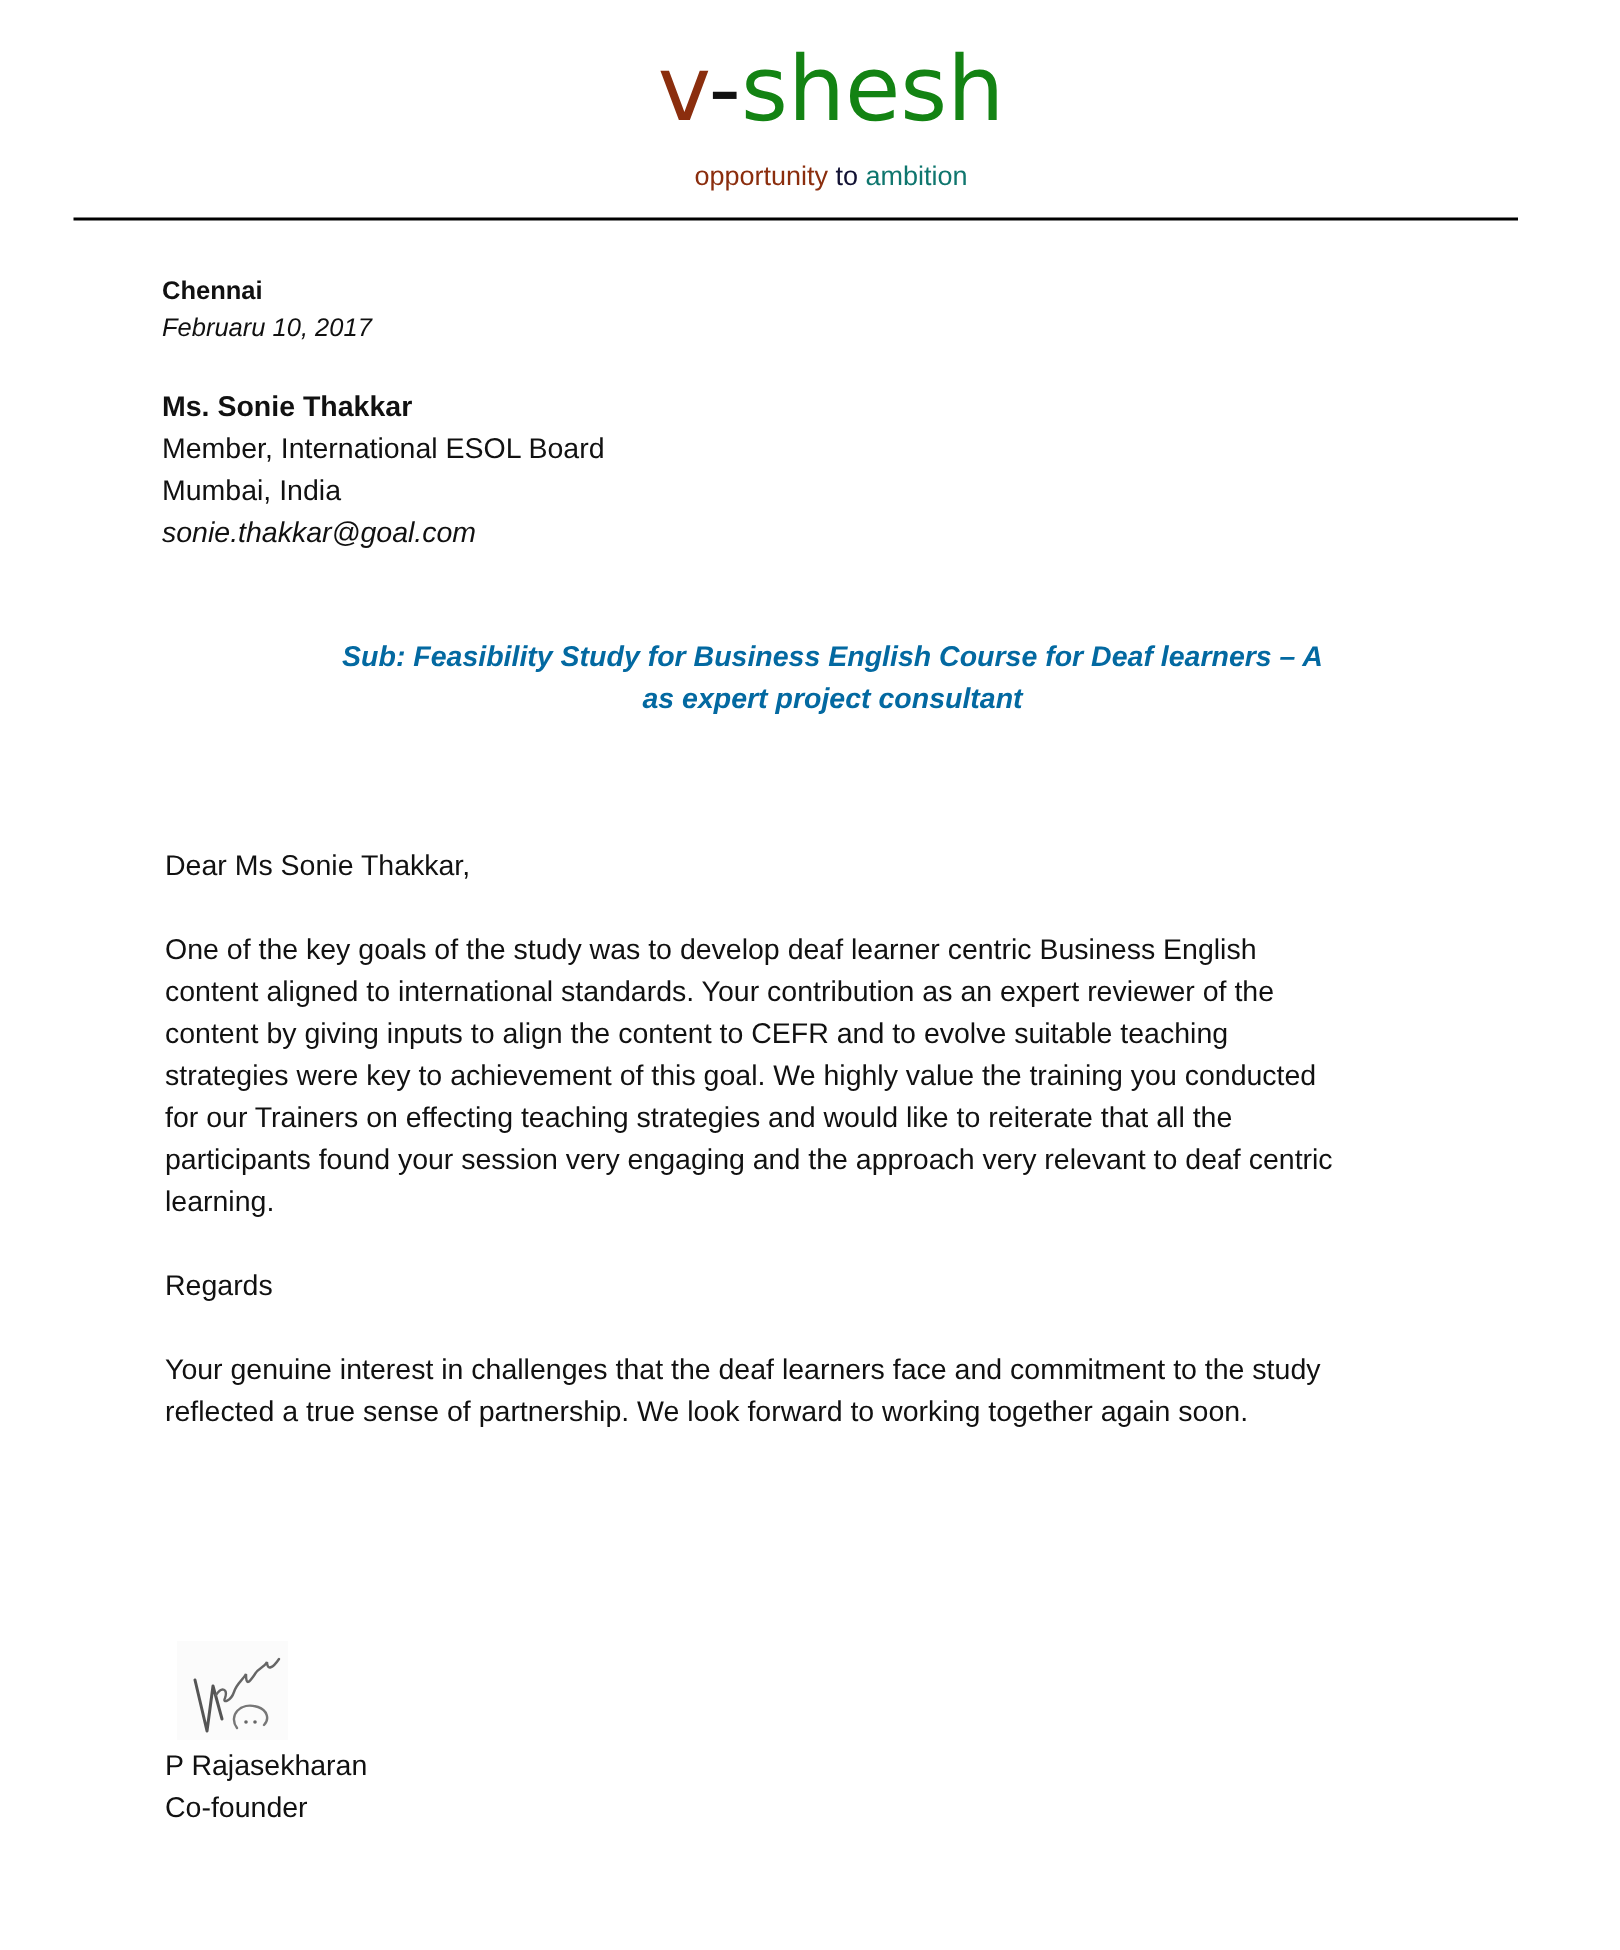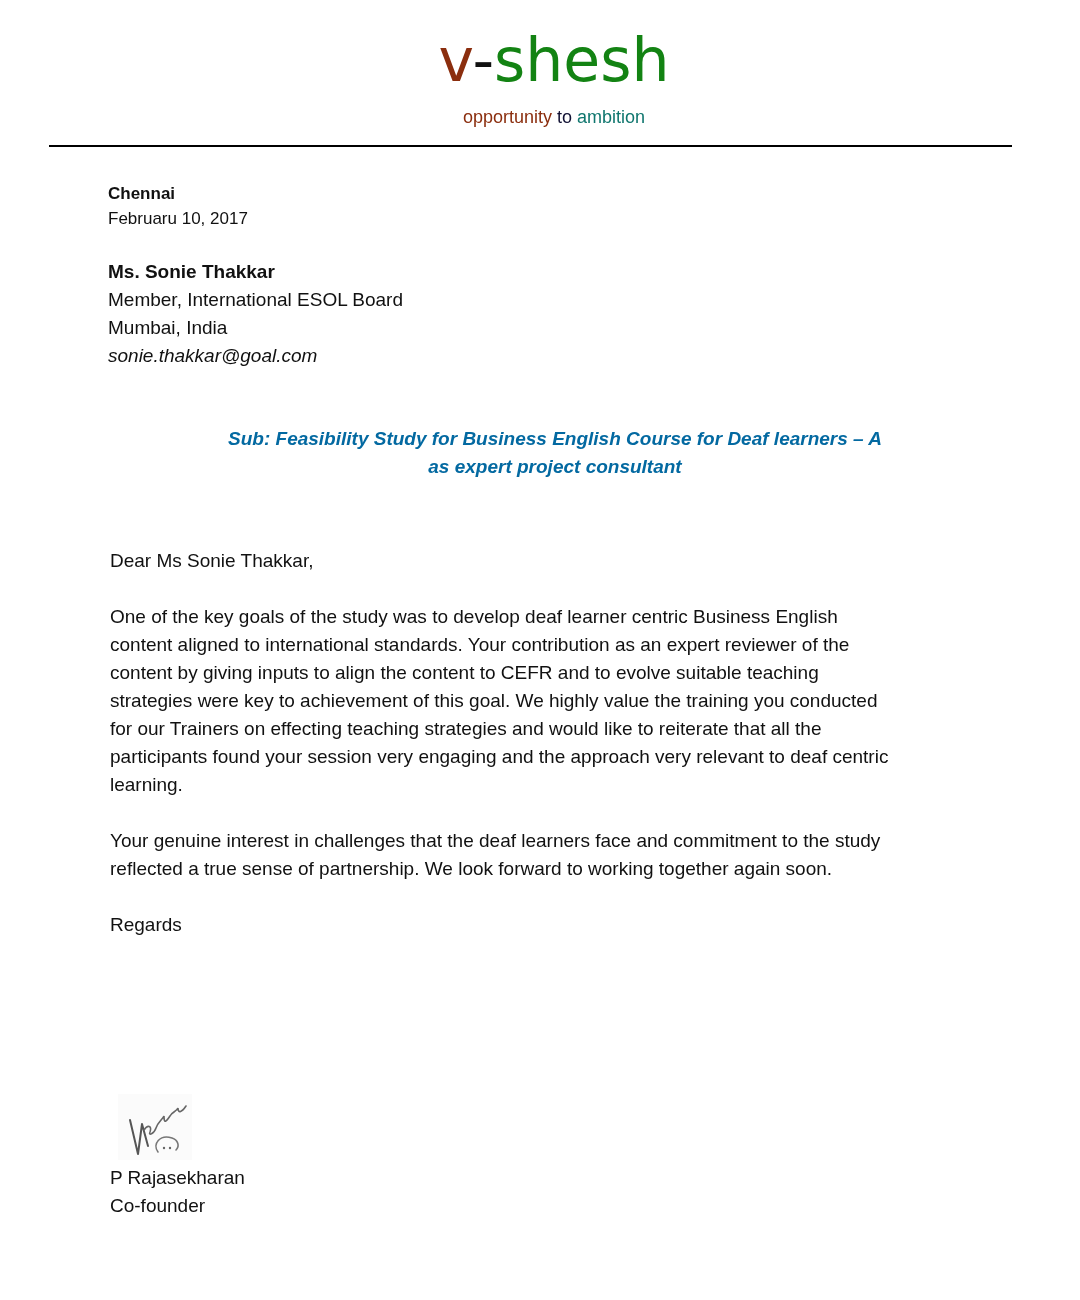--- a/index.html
+++ b/index.html
@@ -57,20 +57,21 @@
     }
     .city {
       font-weight: bold;
       font-size: 17px;
       line-height: 24px;
       margin-top: 2px;
     }
     .date {
       font-size: 17px;
       line-height: 26px;
+      font-style: italic;
     }
     .recipient {
       margin-top: 26px;
     }
     .recipient .name {
       font-weight: bold;
       font-size: 19px;
       line-height: 28px;
     }
     .recipient .line {
@@ -88,21 +89,21 @@
       text-align: center;
       font-weight: bold;
       font-style: italic;
       font-size: 19px;
       line-height: 28px;
       color: #0369a1;
     }
     .body-text {
       position: absolute;
       left: 110px;
-      top: 547px;
+      top: 564px;
       width: 790px;
       font-size: 19px;
       line-height: 28px;
     }
     .body-text p {
       margin: 0 0 28px 0;
     }
     .signature {
       position: absolute;
       left: 118px;
@@ -146,22 +147,22 @@
 </div>
 
 <div class="subject">
   <div>Sub: Feasibility Study for Business English Course for Deaf learners – A</div>
   <div>as expert project consultant</div>
 </div>
 
 <div class="body-text">
   <p>Dear Ms Sonie Thakkar,</p>
   <p>One of the key goals of the study was to develop deaf learner centric Business English content aligned to international standards. Your contribution as an expert reviewer of the content by giving inputs to align the content to CEFR and to evolve suitable teaching strategies were key to achievement of this goal. We highly value the training you conducted for our Trainers on effecting teaching strategies and would like to reiterate that all the participants found your session very engaging and the approach very relevant to deaf centric learning.</p>
+  <p>Regards</p>
   <p>Your genuine interest in challenges that the deaf learners face and commitment to the study reflected a true sense of partnership. We look forward to working together again soon.</p>
-  <p>Regards</p>
 </div>
 
 <div class="signature">
   <svg width="74" height="66" viewBox="0 0 74 66" xmlns="http://www.w3.org/2000/svg">
     <rect x="0" y="0" width="74" height="66" fill="#fbfbfb"></rect>
     <path d="M12 26 L20 60 L24 30 L30 52" fill="none" stroke="#555" stroke-width="2" stroke-linecap="round" stroke-linejoin="round"></path>
     <path d="M26 36 C30 30, 34 32, 32 38 C30 42, 36 40, 38 34 C40 28, 44 26, 46 22 C46 30, 48 28, 52 22 C54 18, 58 18, 60 14 C60 20, 64 18, 68 12" fill="none" stroke="#666" stroke-width="1.6" stroke-linecap="round"></path>
     <path d="M40 58 C34 50, 42 40, 54 44 C60 46, 62 52, 58 56" fill="none" stroke="#777" stroke-width="1.6" stroke-linecap="round"></path>
     <circle cx="46" cy="54" r="1.2" fill="#666"></circle>
     <circle cx="52" cy="54" r="1.2" fill="#666"></circle>

